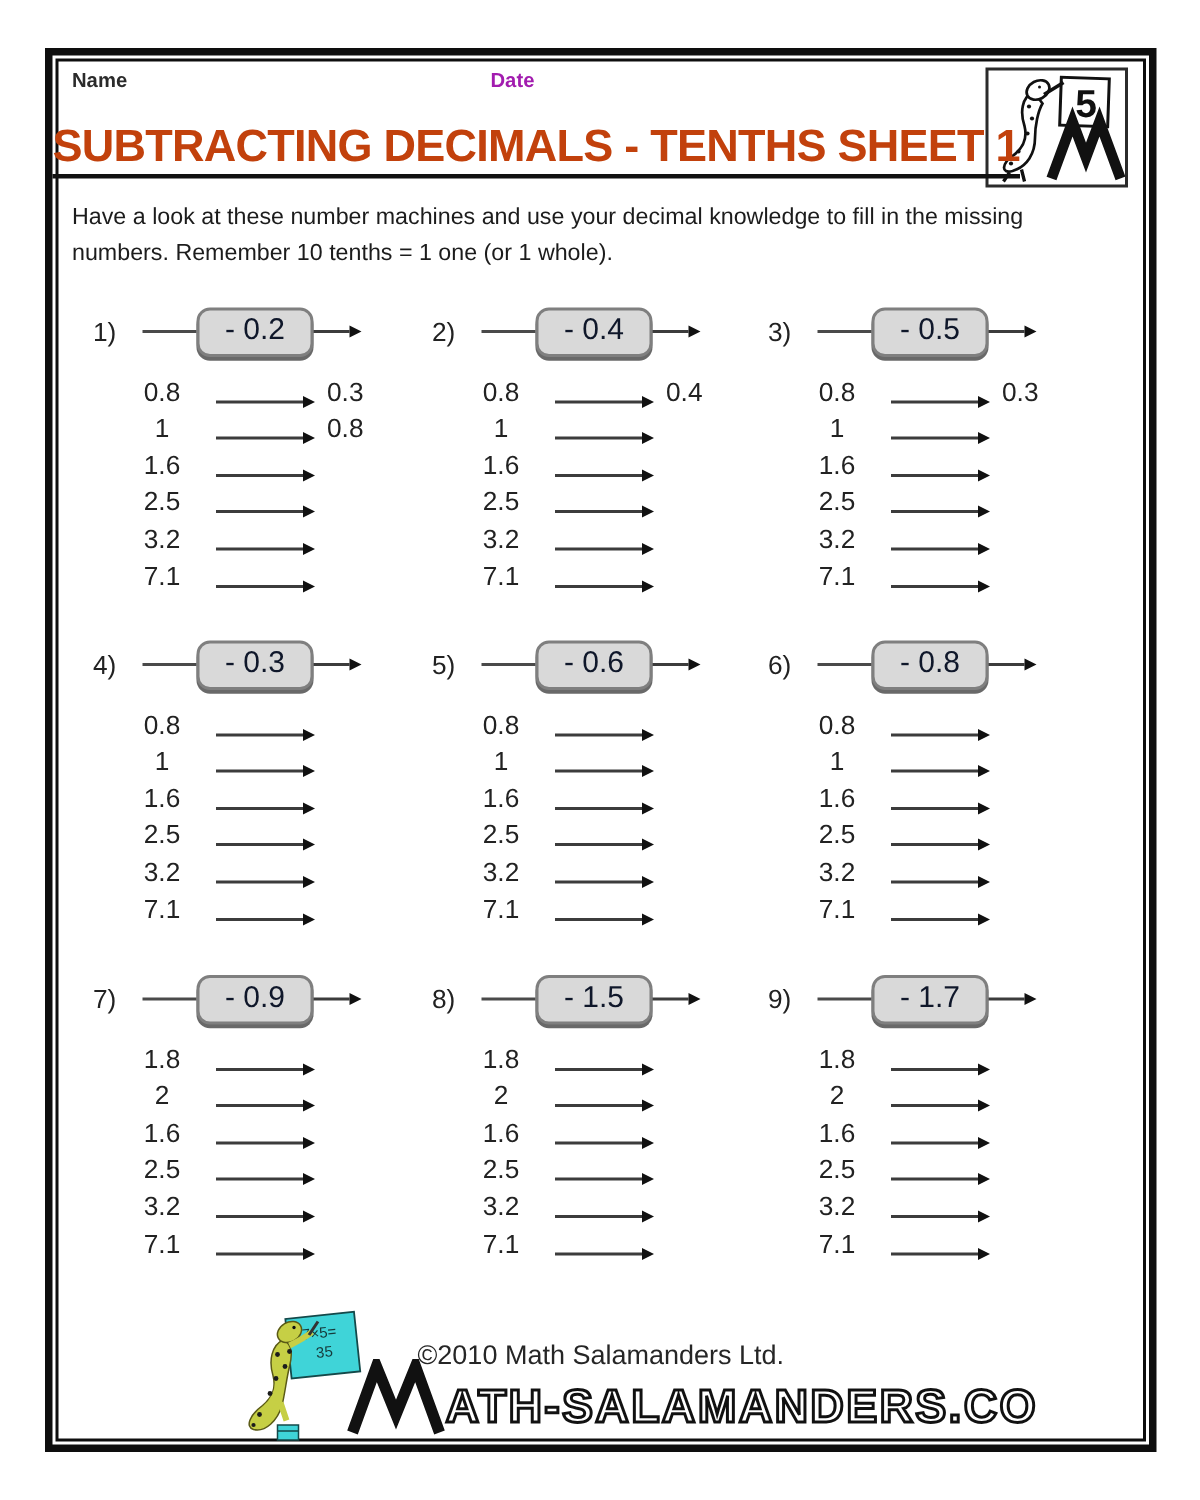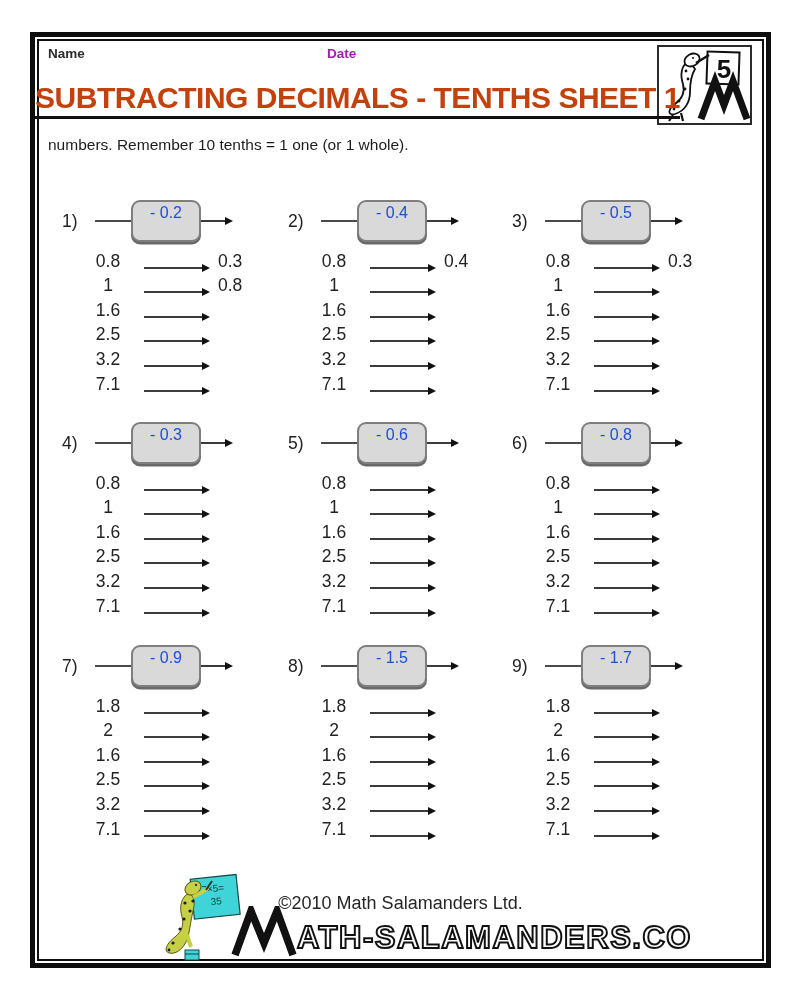--- a/index.html
+++ b/index.html
@@ -31,21 +31,21 @@
   .grid{
     position:absolute;left:27px;top:163px;
     display:grid;grid-template-columns:226px 224px 226px;grid-template-rows:222px 223px 200px;
   }
   .machine-row{display:flex;align-items:center;height:42px;}
   .pnum{width:24px;font-size:17.5px;color:#222;}
   .m-inline{width:36px;height:2px;background:#4a4a4a;margin-left:9px;}
   .machine{
     background:#d9d9d9;border:2px solid #7f7f7f;border-radius:9px;
     box-shadow:0 2.5px 0 rgba(25,25,25,0.65);
-    font-size:16px;color:#1d4ed8;padding:2px 17px 18px;white-space:nowrap;
+    font-size:20px;color:#0f172a;padding:2px 17px 4px;white-space:nowrap;
   }
   .arrow{display:flex;align-items:center;}
   .arrow .line{height:2px;background:#3c3c3c;}
   .arrow .head{width:0;height:0;border-left:8px solid #111;border-top:4.5px solid transparent;border-bottom:4.5px solid transparent;}
   .m-out .line{width:24px;}
   .rows{margin-top:5px;}
   .vrow{display:flex;align-items:flex-end;height:24.6px;}
   .v-input{width:48px;margin-left:22px;text-align:center;font-size:17.5px;color:#222;}
   .v-arrow{margin-left:12px;}
   .v-arrow .line{width:58px;}
@@ -82,20 +82,21 @@
       </g>
       <path d="M14,68 L10,74 M22,66 L24,74" stroke="#111" stroke-width="2.2" fill="none"></path>
     </svg>
   </div>
 
   <div class="title-wrap">
     <h1 class="page-title">SUBTRACTING DECIMALS - TENTHS SHEET 1</h1>
   </div>
 
   <div class="instructions">
+    <div>Have a look at these number machines and use your decimal knowledge to fill in the missing</div>
     <div>numbers. Remember 10 tenths = 1 one (or 1 whole).</div>
   </div>
 
   <div class="grid" id="problems-grid">
   <div class="problem">
     <div class="machine-row">
       <span class="pnum">1)</span>
       <span class="m-inline"></span>
       <span class="machine">- 0.2</span>
       <span class="arrow m-out">

